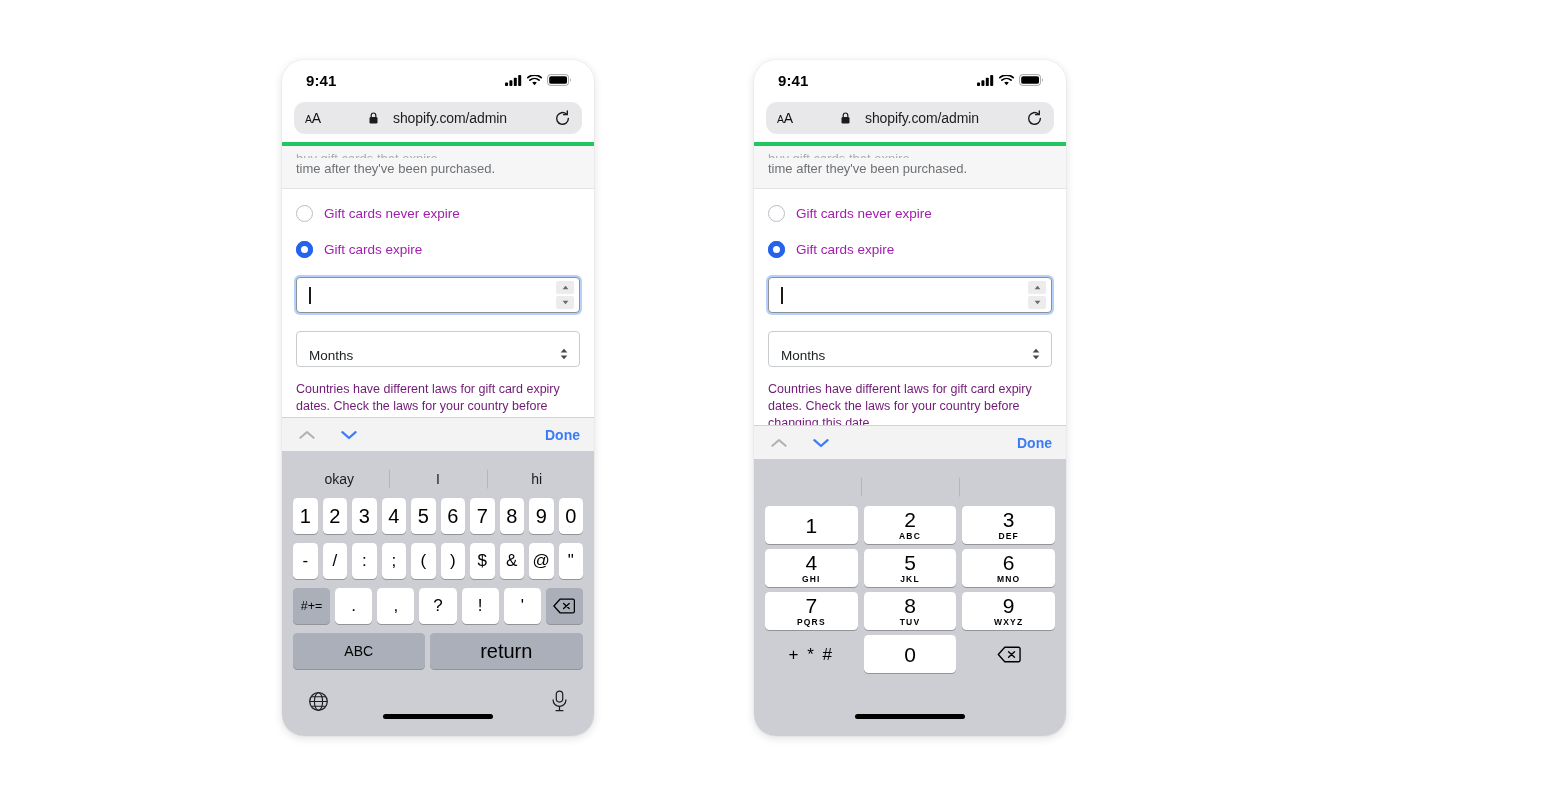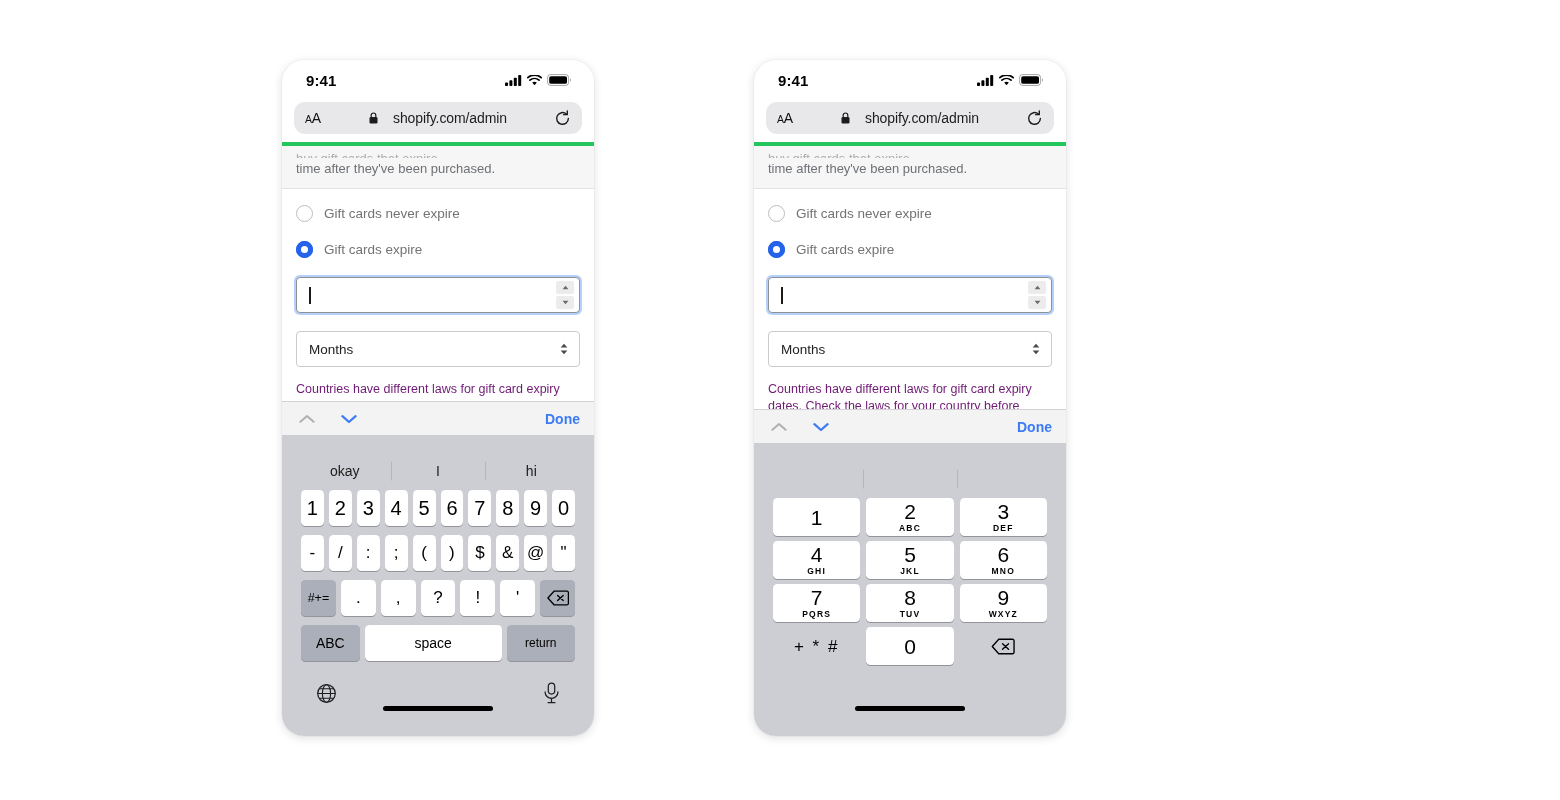--- a/index.html
+++ b/index.html
@@ -138,21 +138,21 @@
   }
   .radio.checked::after {
     content: "";
     position: absolute;
     inset: -5px;
     border-radius: 50%;
     border: 1.6px solid #2563eb;
   }
   .radio-label {
     font-size: 13.5px;
-    color: #737373;
+    color: #a21caf;
   }
 
   .number-field {
     position: relative;
     height: 36px;
     border: 1px solid #8c9196;
     border-radius: 4px;
     background: #fff;
     box-shadow: 0 0 0 2px #b5d0fa;
     display: flex;
@@ -182,22 +182,22 @@
     justify-content: center;
   }
 
   .select-field {
     position: relative;
     height: 36px;
     border: 1px solid #c9cccf;
     border-radius: 4px;
     background: #fff;
     display: flex;
-    align-items: center;
-    padding: 4px 12px;
+    align-items: flex-start;
+    padding: 16px 12px;
     margin-bottom: 14px;
   }
   .select-value { font-size: 13.5px; color: #202223; }
   .select-arrows {
     position: absolute; right: 11px;
     display: flex; flex-direction: column; gap: 2px;
     align-items: center;
   }
 
   .helper {
@@ -221,21 +221,21 @@
     margin-left: auto;
     font-size: 14px;
     color: #3b7bf6;
     font-weight: bold;
   }
 
   
   .keyboard {
     flex: 0 0 auto;
     background: #ccced4;
-    padding: 16px;
+    padding: 8px;
     display: flex;
     flex-direction: column;
   }
   
   .suggest {
     height: 39px;
     display: flex;
     align-items: center;
   }
   .suggest-item {
@@ -276,21 +276,21 @@
   .key.sym { font-size: 17px; }
   .key.dark {
     background: #abafb9;
     box-shadow: 0 1px 0 rgba(0,0,0,0.28);
   }
   .key.dark.small-label { font-size: 12.5px; color: #000; }
   .krow.r3 { gap: 5px; padding: 0 3px 9px 3px; }
   .key.flex-wide { flex: 1.55 1 0; }
   .key.spacebar { flex: 3.5 1 0; font-size: 14px; }
   .key.abcbtn { flex: 1.5 1 0; font-size: 14px; }
-  .key.returnbtn { flex: 1.75 1 0; font-size: 12px; }
+  .key.returnbtn { flex: 1.75 1 0; font-size: 20px; }
 
   .kb-bottom {
     height: 50px;
     display: flex;
     align-items: center;
     justify-content: space-between;
     padding: 0 18px;
     position: relative;
   }
   .home-indicator {
@@ -507,21 +507,20 @@
         <span class="key dark flex-wide">
           <svg width="22" height="16" viewBox="0 0 22 16">
             <path d="M7 1.2 H20 a1.4 1.4 0 0 1 1.4 1.4 V13.4 a1.4 1.4 0 0 1 -1.4 1.4 H7 L0.9 8 Z" stroke="#000" stroke-width="1.3" fill="none" stroke-linejoin="round"></path>
             <path d="M10.6 5.4 L16.2 10.6 M16.2 5.4 L10.6 10.6" stroke="#000" stroke-width="1.3" stroke-linecap="round"></path>
           </svg>
         </span>
       </div>
 
       <div class="krow">
         <span class="key dark abcbtn">ABC</span>
-        <span class="key spacebar">space</span>
         <span class="key dark returnbtn">return</span>
       </div>
 
       <div class="kb-bottom">
         <span>
           <svg width="21" height="21" viewBox="0 0 22 22">
             <circle cx="11" cy="11" r="9.2" stroke="#1d1d1f" stroke-width="1.3" fill="none"></circle>
             <ellipse cx="11" cy="11" rx="4.3" ry="9.2" stroke="#1d1d1f" stroke-width="1.2" fill="none"></ellipse>
             <path d="M1.8 11 H20.2 M3.3 6 H18.7 M3.3 16 H18.7" stroke="#1d1d1f" stroke-width="1.1" fill="none"></path>
           </svg>

